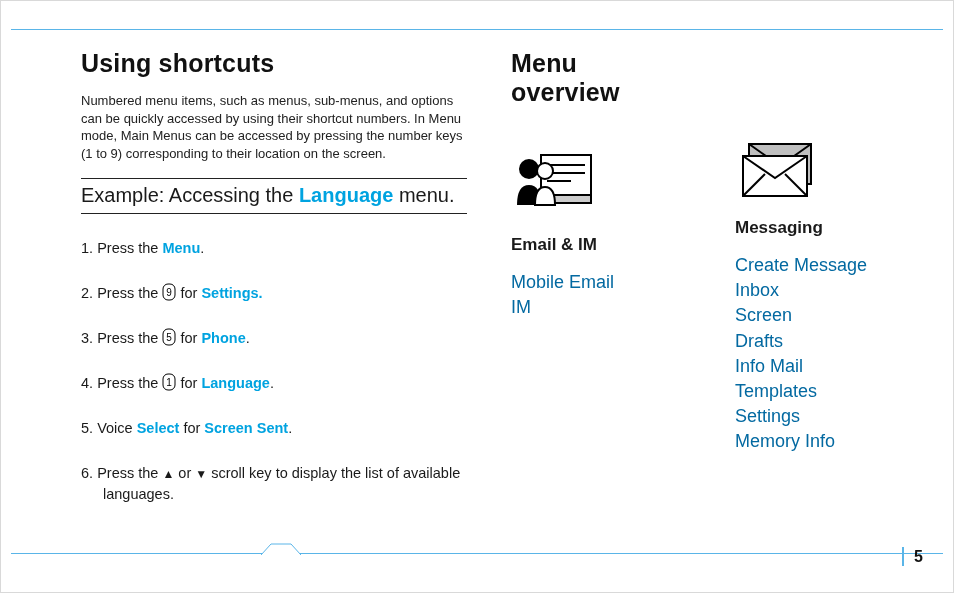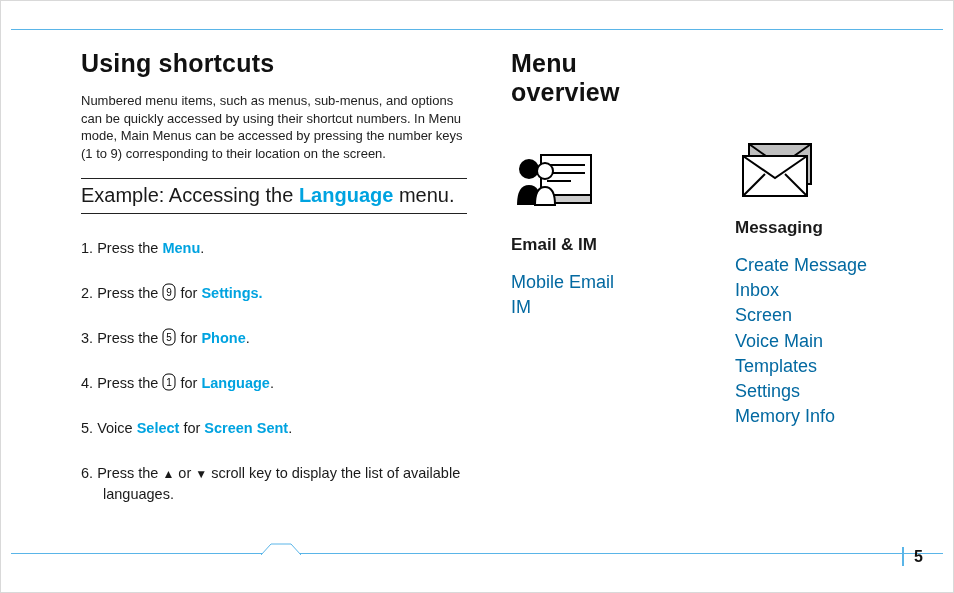--- a/index.html
+++ b/index.html
@@ -172,21 +172,22 @@
             </g>
           </g>
         </svg>
       </div>
 
       <div class="menu-title">Messaging</div>
       <div class="menu-list">
         <div>Create Message</div>
         <div>Inbox</div>
         <div>Screen</div>
-        <div>Voice Main</div>
+        <div>Drafts</div>
+        <div>Info Mail</div>
         <div>Templates</div>
         <div>Settings</div>
         <div>Memory Info</div>
       </div>
     </div>
 
   </div>
 
   <div class="footer-rule">
     <div class="base"></div>

